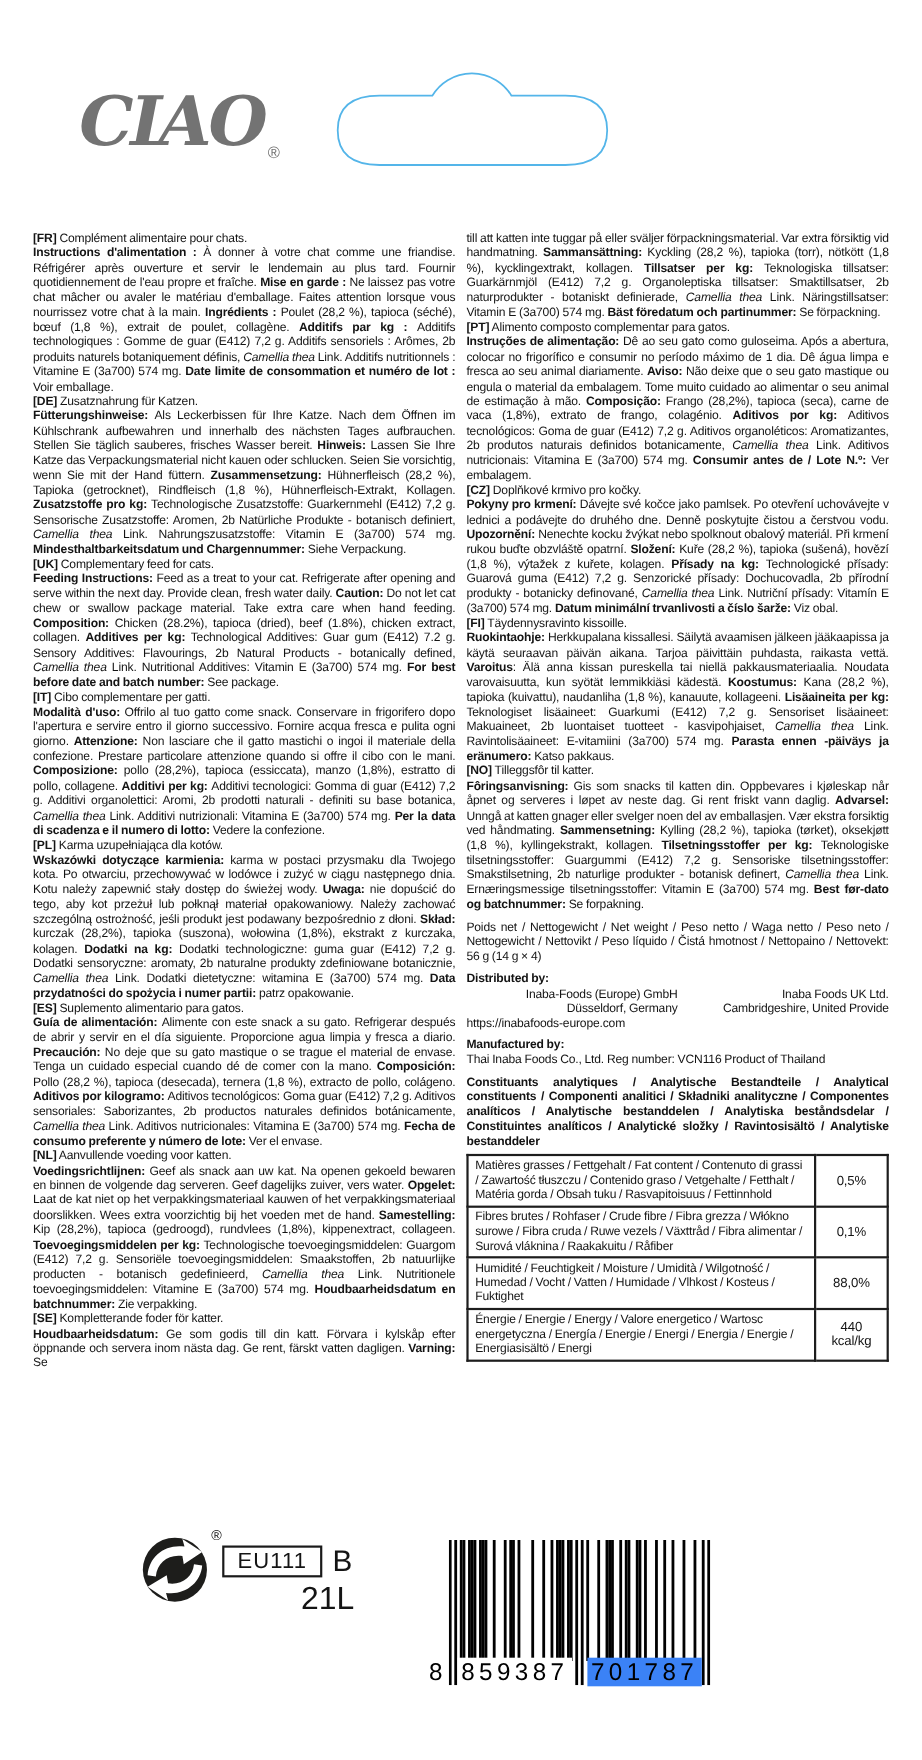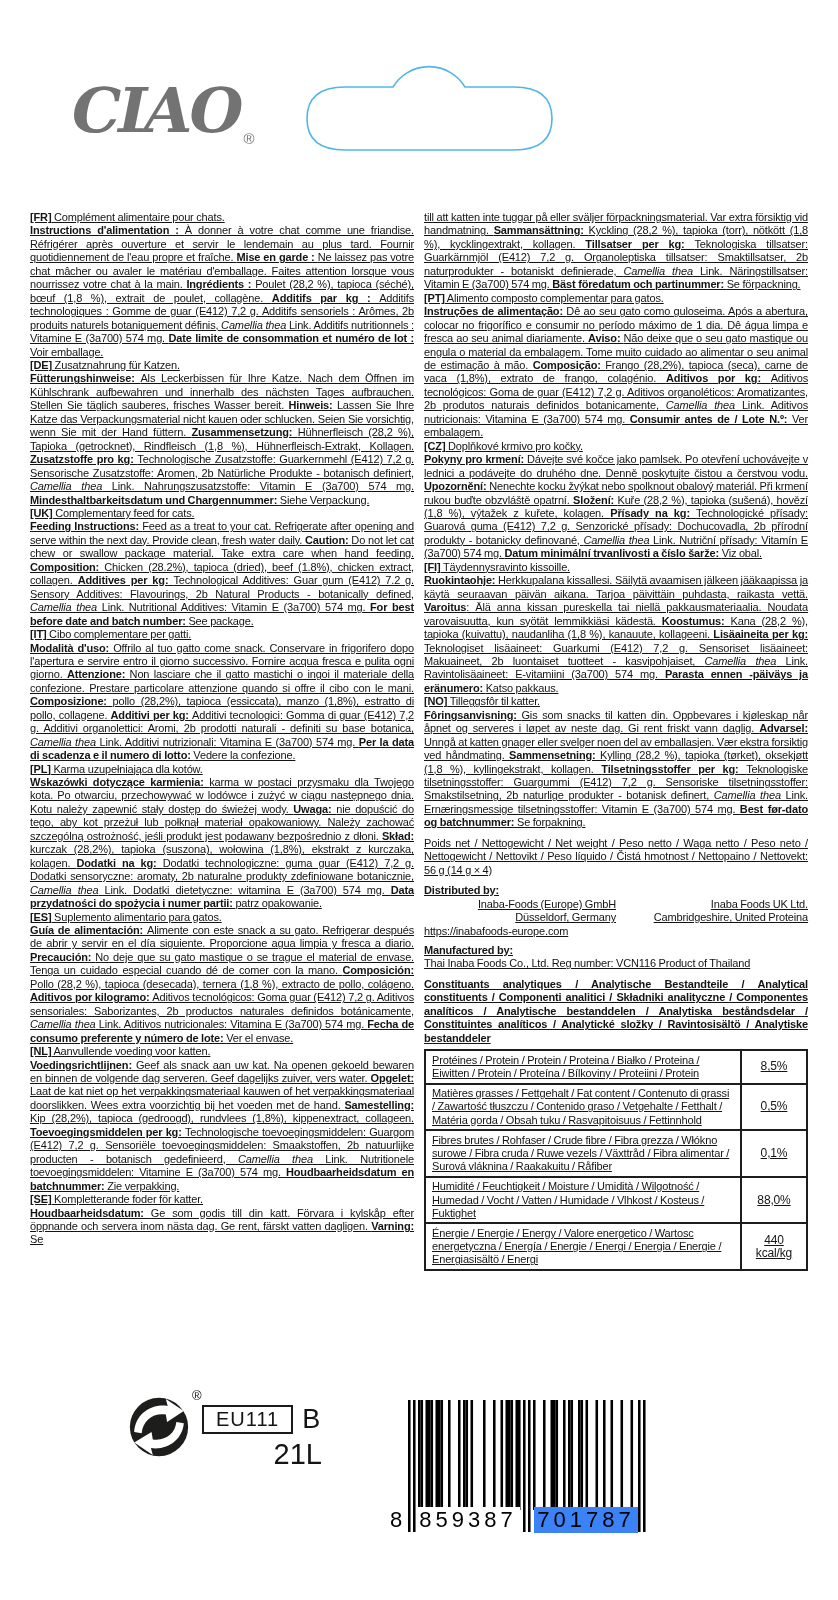--- a/index.html
+++ b/index.html
@@ -9,21 +9,21 @@
 
   
   .logo{position:absolute;left:72px;top:74px;color:#737373;white-space:nowrap;}
   .logo-text{font-family:"DejaVu Serif",serif;font-style:italic;font-weight:bold;
              font-size:62px;letter-spacing:-3px;}
   .logo-reg{font-size:15px;position:relative;top:12px;left:3px;font-family:"Liberation Sans",sans-serif;}
   .diecut{position:absolute;left:305px;top:62px;}
 
   
   .col{position:absolute;top:211px;width:384px;font-size:11px;line-height:13.45px;
-       letter-spacing:-0.15px;word-spacing:-0.3px;text-decoration:underline;}
+       letter-spacing:-0.15px;word-spacing:-0.3px;}
   .col-left{left:30px;}
   .col-right{left:424px;}
   .para{margin:0;}
   .just{text-align:justify;}
   .bb{font-weight:bold;}
   .ii{font-style:italic;}
   .netw{margin:7px 0;}
   .addr{display:flex;text-align:right;}
   .addr-col{width:50%;}
   .mfg-h{margin-top:6px;}
@@ -100,36 +100,32 @@
     <p class="para just netw">Poids net / Nettogewicht / Net weight / Peso netto / Waga netto / Peso neto / Nettogewicht / Nettovikt / Peso líquido / Čistá hmotnost / Nettopaino / Nettovekt: 56 g (14 g × 4)</p>
 
     <p class="para bb">Distributed by:</p>
     <div class="addr">
       <div class="addr-col">
         <p class="para">Inaba-Foods (Europe) GmbH</p>
         <p class="para">Düsseldorf, Germany</p>
       </div>
       <div class="addr-col">
         <p class="para">Inaba Foods UK Ltd.</p>
-        <p class="para">Cambridgeshire, United Proteina</p>
+        <p class="para">Cambridgeshire, United Provide</p>
       </div>
     </div>
     <p class="para">https://inabafoods-europe.com</p>
 
     <p class="para bb mfg-h">Manufactured by:</p>
     <p class="para">Thai Inaba Foods Co., Ltd. Reg number: VCN116 Product of Thailand</p>
 
     <p class="para just bb anl-h">Constituants analytiques / Analytische Bestandteile / Analytical constituents / Componenti analitici / Składniki analityczne / Componentes analíticos / Analytische bestanddelen / Analytiska beståndsdelar / Constituintes analíticos / Analytické složky / Ravintosisältö / Analytiske bestanddeler</p>
 
     <table class="anl">
       <tbody>
-        <tr>
-          <td class="lbl">Protéines / Protein / Protein / Proteina / Białko / Proteina / Eiwitten / Protein / Proteína / Bílkoviny / Proteiini / Protein</td>
-          <td class="val">8,5%</td>
-        </tr>
         <tr>
           <td class="lbl">Matières grasses / Fettgehalt / Fat content / Contenuto di grassi / Zawartość tłuszczu / Contenido graso / Vetgehalte / Fetthalt / Matéria gorda / Obsah tuku / Rasvapitoisuus / Fettinnhold</td>
           <td class="val">0,5%</td>
         </tr>
         <tr>
           <td class="lbl">Fibres brutes / Rohfaser / Crude fibre / Fibra grezza / Włókno surowe / Fibra cruda / Ruwe vezels / Växttråd / Fibra alimentar / Surová vláknina / Raakakuitu / Råfiber</td>
           <td class="val">0,1%</td>
         </tr>
         <tr>
           <td class="lbl">Humidité / Feuchtigkeit / Moisture / Umidità / Wilgotność / Humedad / Vocht / Vatten / Humidade / Vlhkost / Kosteus / Fuktighet</td>

